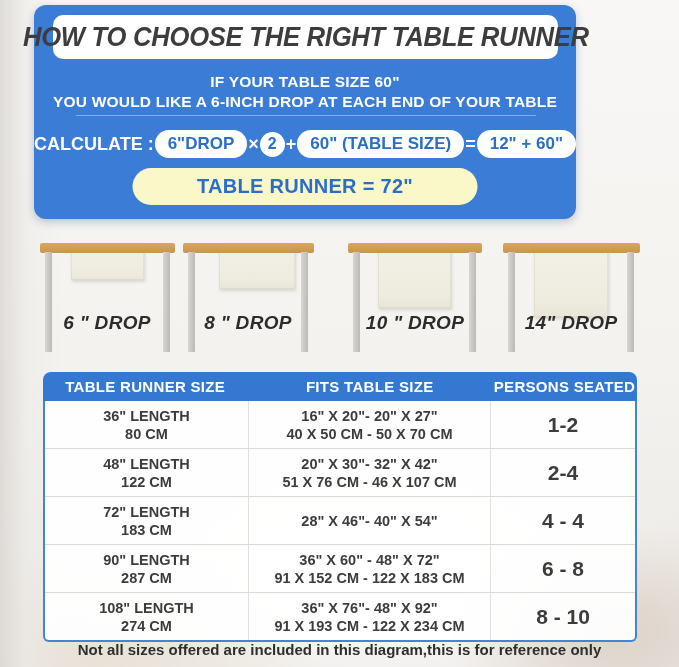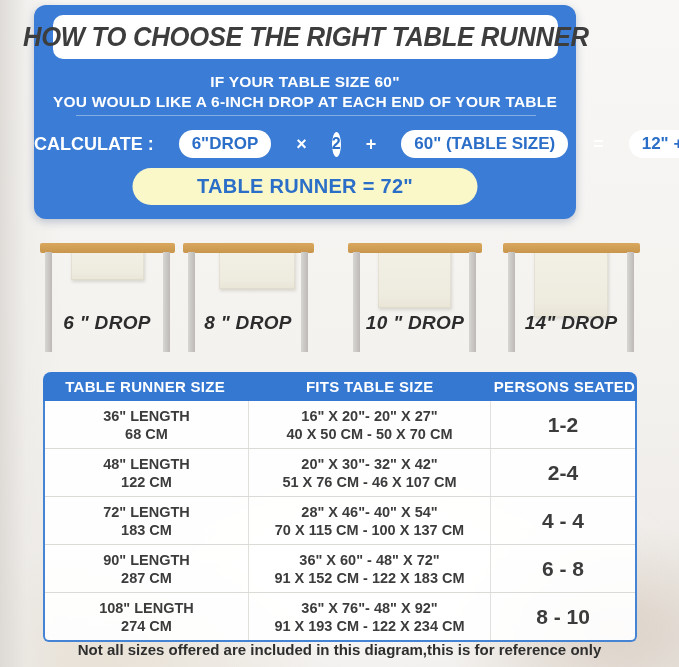--- a/index.html
+++ b/index.html
@@ -18,21 +18,21 @@
   .hero{position:absolute;left:34px;top:5px;width:542px;height:214px;background:#3b7dd6;
         border-radius:12px;box-shadow:0 3px 8px rgba(40,70,120,.28);}
   .title-card{position:absolute;left:19px;top:10px;right:18px;height:44px;background:#fff;
         border-radius:10px;display:flex;align-items:center;justify-content:center;}
   .title-text{font-size:27px;font-weight:bold;font-style:italic;color:#3d3d3d;
         white-space:nowrap;transform:scaleX(.95);letter-spacing:-.3px;}
   .subtitle{position:absolute;top:67px;left:0;right:0;text-align:center;color:#fff;
         font-weight:bold;font-size:15.5px;line-height:20px;letter-spacing:.2px;}
   .hr-divider{position:absolute;top:110px;left:42px;right:40px;height:1px;background:rgba(255,255,255,.38);}
   .calc-row{position:absolute;top:125px;left:0;right:0;display:flex;align-items:center;
-        justify-content:flex-start;gap:25px;color:#fff;font-weight:bold;font-size:18px;white-space:nowrap;}
+        justify-content:space-between;gap:0;color:#fff;font-weight:bold;font-size:18px;white-space:nowrap;}
   .pill{background:#fff;color:#2b6ec8;border-radius:999px;padding:4px 13px;font-size:17px;
         font-weight:bold;white-space:nowrap;}
   .mult-circle{background:#fff;color:#2b6ec8;border-radius:50%;width:25px;height:25px;
         display:flex;align-items:center;justify-content:center;font-size:16px;font-weight:bold;}
   .banner{position:absolute;top:163px;left:50%;transform:translateX(-50%);width:345px;height:37px;
         background:#faf7c9;border-radius:999px;display:flex;align-items:center;justify-content:center;
         color:#2b6ec8;font-size:20px;font-weight:bold;letter-spacing:.3px;}
 
   
   .tabletop{position:absolute;top:243px;height:10px;background:linear-gradient(#d9a75e,#c7954b);border-radius:2px;}
@@ -122,21 +122,21 @@
     <div class="thead">
       <div>TABLE RUNNER SIZE</div>
       <div>FITS TABLE SIZE</div>
       <div>PERSONS SEATED</div>
     </div>
     <div class="tbody">
 
       <div class="trow">
         <div class="cell">
           <div>36" LENGTH</div>
-          <div>68 CM</div>
+          <div>80 CM</div>
         </div>
         <div class="cell cell-mid">
           <div>16" X 20"- 20" X 27"</div>
           <div>40 X 50 CM - 50 X 70 CM</div>
         </div>
         <div class="cell cell-persons">1-2</div>
       </div>
 
       <div class="trow">
         <div class="cell">
@@ -150,21 +150,20 @@
         <div class="cell cell-persons">2-4</div>
       </div>
 
       <div class="trow">
         <div class="cell">
           <div>72" LENGTH</div>
           <div>183 CM</div>
         </div>
         <div class="cell cell-mid">
           <div>28" X 46"- 40" X 54"</div>
-          <div>70 X 115 CM - 100 X 137 CM</div>
         </div>
         <div class="cell cell-persons">4 - 4</div>
       </div>
 
       <div class="trow">
         <div class="cell">
           <div>90" LENGTH</div>
           <div>287 CM</div>
         </div>
         <div class="cell cell-mid">

